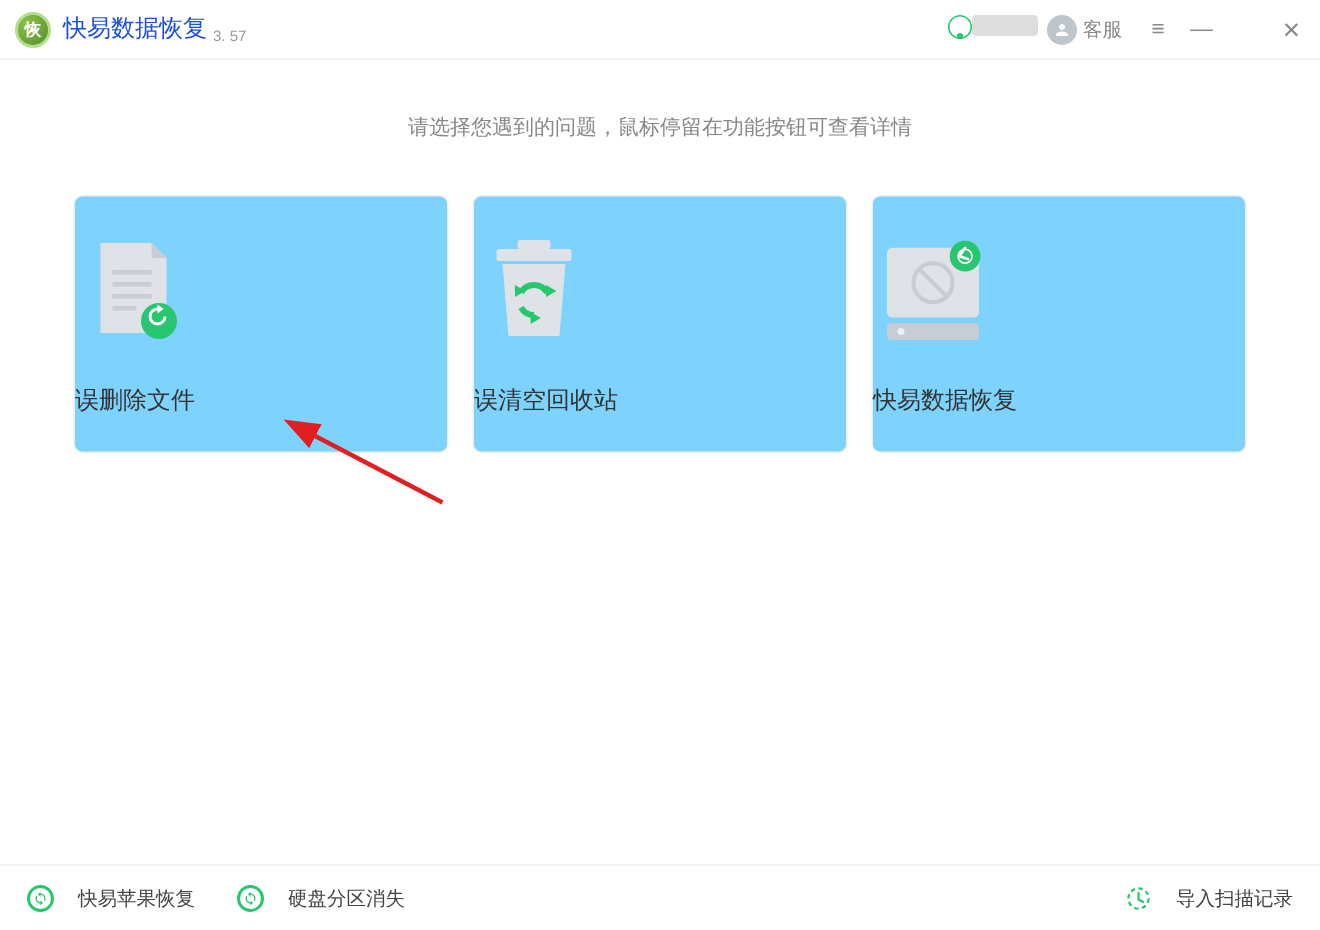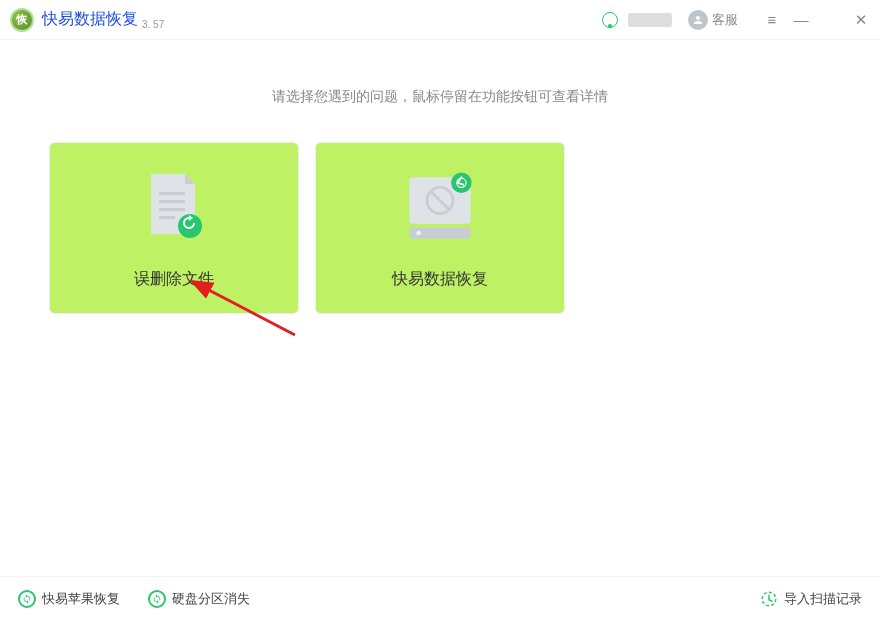--- a/index.html
+++ b/index.html
@@ -24,63 +24,62 @@
     width: 24px; height: 24px; border-radius: 50%;
     background: radial-gradient(circle at 30% 30%, #8bc34a, #558b2f);
     border: 2px solid #b2df8a;
     margin-right: 8px;
     display:flex;align-items:center;justify-content:center;
     color:#fff;font-size:11px;font-weight:bold;
   }
   .app-title { font-size: 16px; color: #1d4ed8; font-weight: 500; }
   .app-version { font-size: 10px; color: #999; margin-left: 4px; align-self: flex-end; margin-bottom: 9px;}
   .titlebar-spacer { flex: 1; }
-  .title-icons { display: flex; align-items: center; gap: 10px; }
+  .title-icons { display: flex; }
   .bell {
     width:16px;height:16px;border-radius:50%;border:1.5px solid #28c76f;
     position:relative;
   }
   .bell::after{content:"";position:absolute;bottom:-1px;left:50%;transform:translateX(-50%);width:4px;height:4px;border-radius:50%;background:#28c76f;}
   .gray-pill { width:44px;height:14px;background:#ddd;border-radius:3px;}
   .cs-group{display:flex;align-items:center;gap:4px;margin-left:6px;}
   .cs-avatar{width:20px;height:20px;border-radius:50%;background:#bfc5cc;display:flex;align-items:center;justify-content:center;}
   .cs-avatar svg{width:12px;height:12px;fill:#fff;}
   .cs-label{font-size:13px;color:#888;}
   .win-controls{display:flex;align-items:center;gap:12px;margin-left:14px;color:#888;}
   .win-btn{width:18px;height:18px;display:flex;align-items:center;justify-content:center;font-size:15px;cursor:pointer;}
   .win-btn.menu{letter-spacing:-2px;}
   .win-btn.close{font-size:15px;}
 
   
   .subtitle{
     text-align:center;
     color:#888;
     font-size:14px;
-    margin-top:48px;
+    margin-top:36px;
   }
 
   
   .grid{
     display:grid;
     grid-template-columns: repeat(3, 250px);
     grid-template-rows: repeat(2, 172px);
     gap: 16px;
     justify-content:center;
     margin-top:36px;
   }
   .card{
     border:1px solid #eee;
     border-radius:6px;
     display:flex;
     flex-direction:column;
-    align-items:center;
     justify-content:center;
     gap:22px;
     cursor:pointer;
-    background:#bef264;
+    background:#7dd3fc;
   }
   .card-icon{width:80px;height:80px;display:flex;align-items:center;justify-content:center;position:relative;}
   .card-label{font-size:16px;color:#333;}
 
   
   .arrow{
     position:absolute;
     left:185px; top:270px;
     pointer-events:none;
   }
@@ -89,21 +88,21 @@
   .bottombar{
     position:absolute;
     left:0;right:0;bottom:0;
     height:44px;
     border-top:1px solid #f2f2f2;
     display:flex;
     align-items:center;
     padding:0 18px;
     gap:28px;
   }
-  .link{display:flex;align-items:center;gap:6px;font-size:13px;color:#444;cursor:pointer;}
+  .link{display:flex;align-items:center;gap:16px;font-size:13px;color:#444;cursor:pointer;}
   .link-icon{width:18px;height:18px;border-radius:50%;border:2px solid #28c76f;display:flex;align-items:center;justify-content:center;}
   .link-icon svg{width:10px;height:10px;fill:#28c76f;}
   .bottom-spacer{flex:1;}
   .import-icon{width:18px;height:18px;}
 </style>
 </head>
 <body>
 
 <div class="titlebar">
   <div class="logo">恢</div>
@@ -146,20 +145,38 @@
         <rect x="24" y="40" width="26" height="3" fill="#c8cdd3"></rect>
         <rect x="24" y="48" width="16" height="3" fill="#c8cdd3"></rect>
         <circle cx="55" cy="58" r="12" fill="#28c76f"></circle>
         <path d="M60 55 a6 6 0 1 1 -6 -6 v-2 l4 3 -4 3 v-2 a4 4 0 1 0 4 4 z" fill="#fff"></path>
       </svg>
     </div>
     <div class="card-label">误删除文件</div>
   </div>
 
 
+  <div class="card">
+    <div class="card-icon">
+      <svg width="70" height="78" viewBox="0 0 70 78">
+        <rect x="24" y="4" width="22" height="6" rx="2" fill="#dfe3e8"></rect>
+        <rect x="10" y="10" width="50" height="8" rx="2" fill="#dfe3e8"></rect>
+        <path d="M14 20 h42 l-4 48 h-34 z" fill="#dfe3e8"></path>
+        <g transform="translate(35,44)">
+          <path d="M0 -12 a12 12 0 0 1 10.4 6 l-3.5 2 a8 8 0 0 0 -6.9 -4 z" fill="#28c76f"></path>
+          <path d="M10.4 -6 a12 12 0 0 1 0 12 l-3.5 -2 a8 8 0 0 0 0 -8 z" fill="#28c76f" transform="rotate(120)"></path>
+          <path d="M10.4 -6 a12 12 0 0 1 0 12 l-3.5 -2 a8 8 0 0 0 0 -8 z" fill="#28c76f" transform="rotate(240)"></path>
+          <polygon points="8,-10 15,-6 8,-2" fill="#28c76f"></polygon>
+          <polygon points="8,-10 15,-6 8,-2" fill="#28c76f" transform="rotate(120)"></polygon>
+          <polygon points="8,-10 15,-6 8,-2" fill="#28c76f" transform="rotate(240)"></polygon>
+        </g>
+      </svg>
+    </div>
+    <div class="card-label">误清空回收站</div>
+  </div>
 
   <div class="card">
     <div class="card-icon">
       <svg width="86" height="80" viewBox="0 0 86 80">
         <rect x="10" y="8" width="66" height="50" rx="4" fill="#dfe3e8"></rect>
         <circle cx="43" cy="33" r="14" fill="none" stroke="#c8cdd3" stroke-width="3"></circle>
         <line x1="33" y1="23" x2="53" y2="43" stroke="#c8cdd3" stroke-width="3"></line>
         <rect x="10" y="62" width="66" height="12" rx="3" fill="#c8cdd3"></rect>
         <circle cx="20" cy="68" r="2.5" fill="#eef0f3"></circle>
         <circle cx="66" cy="14" r="11" fill="#28c76f"></circle>

